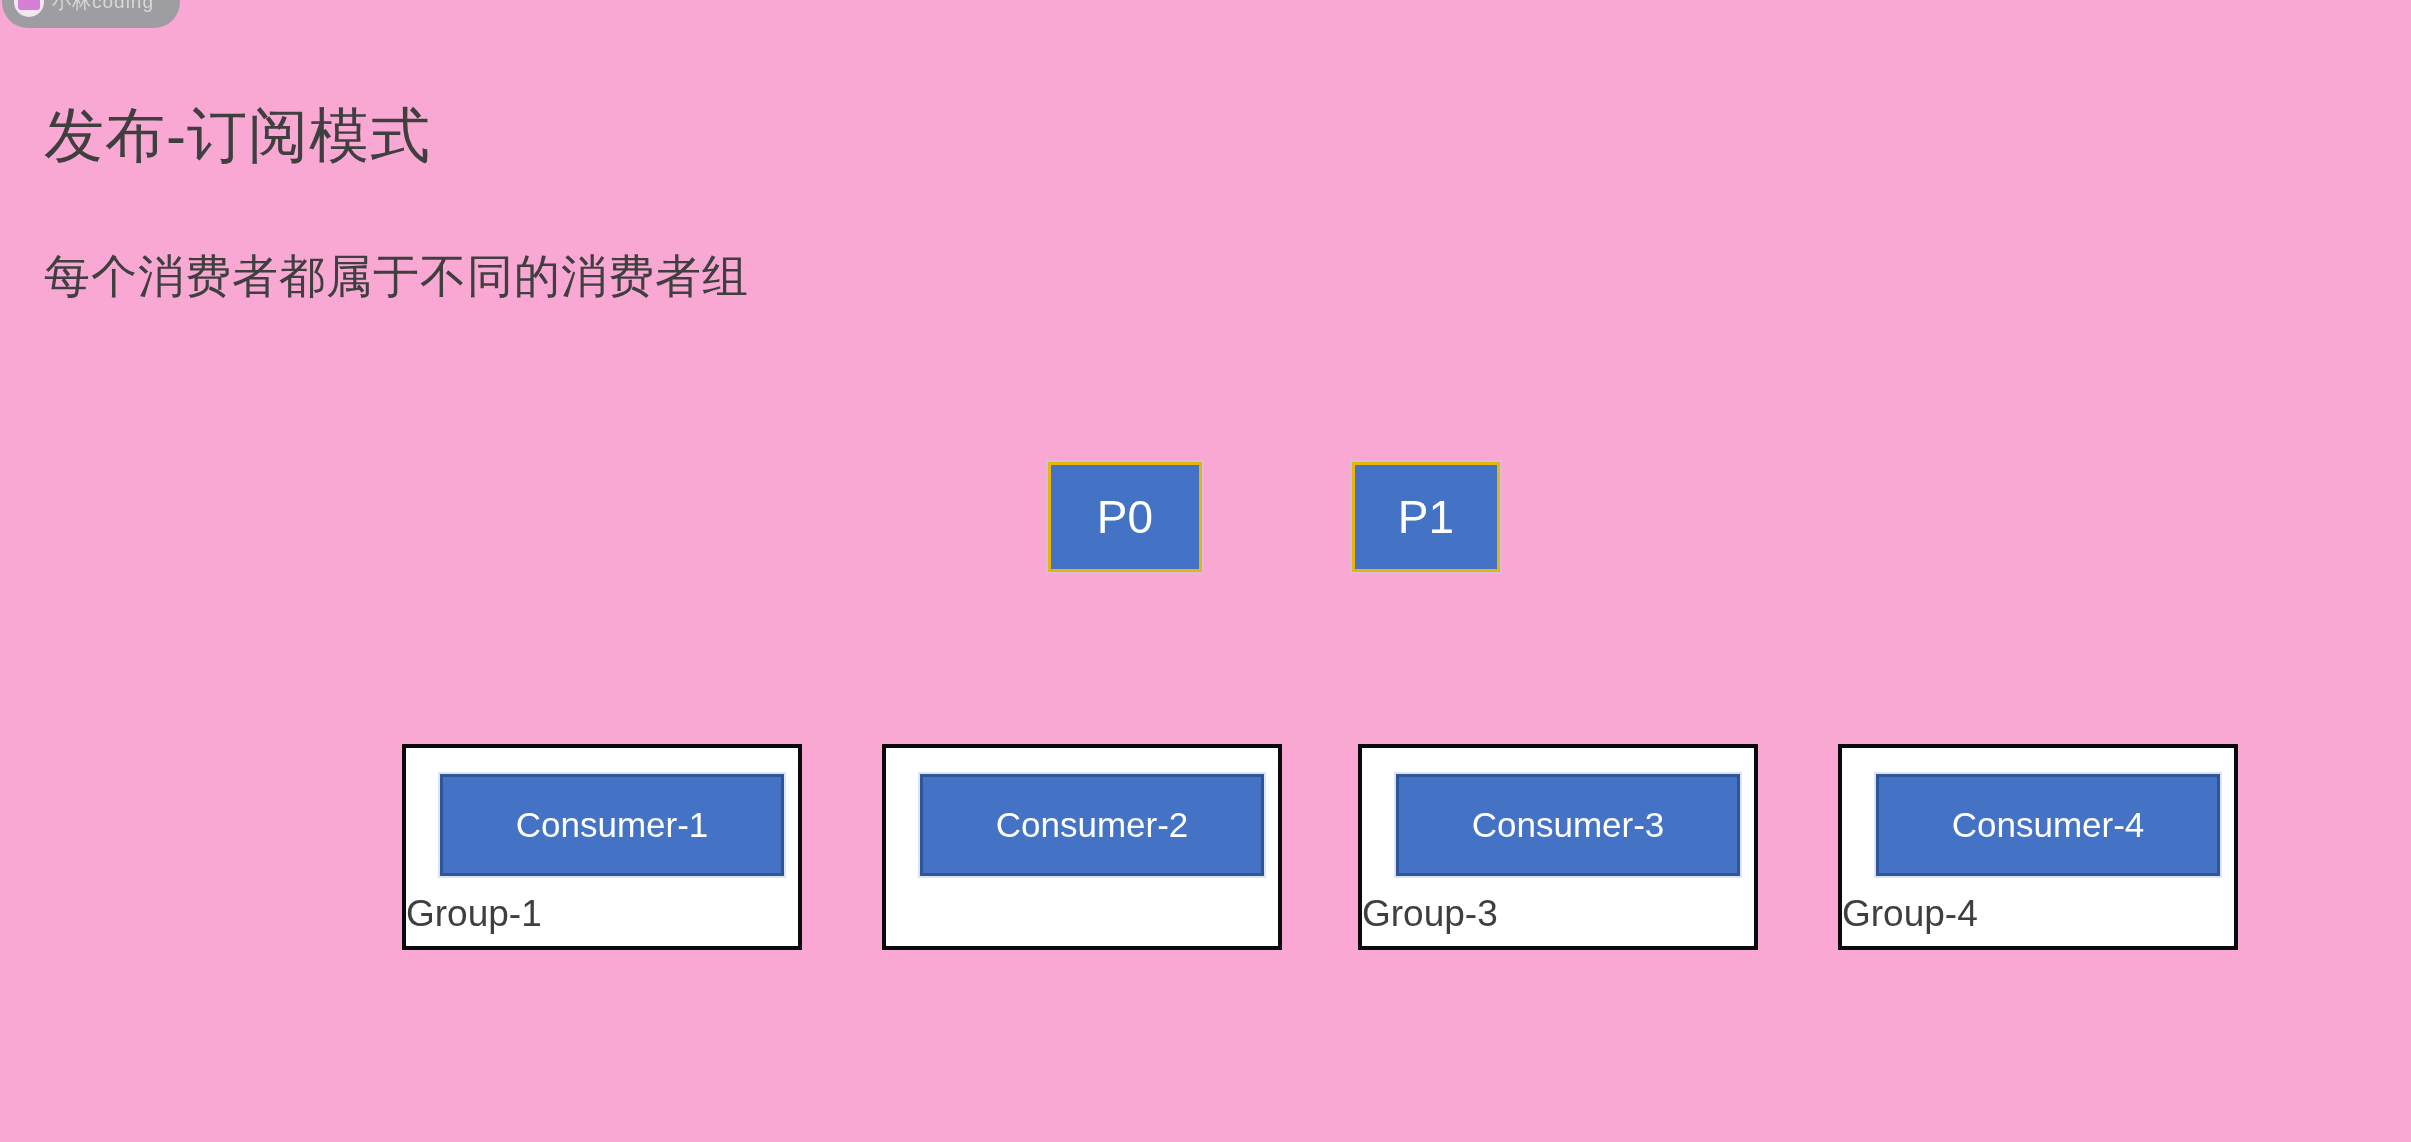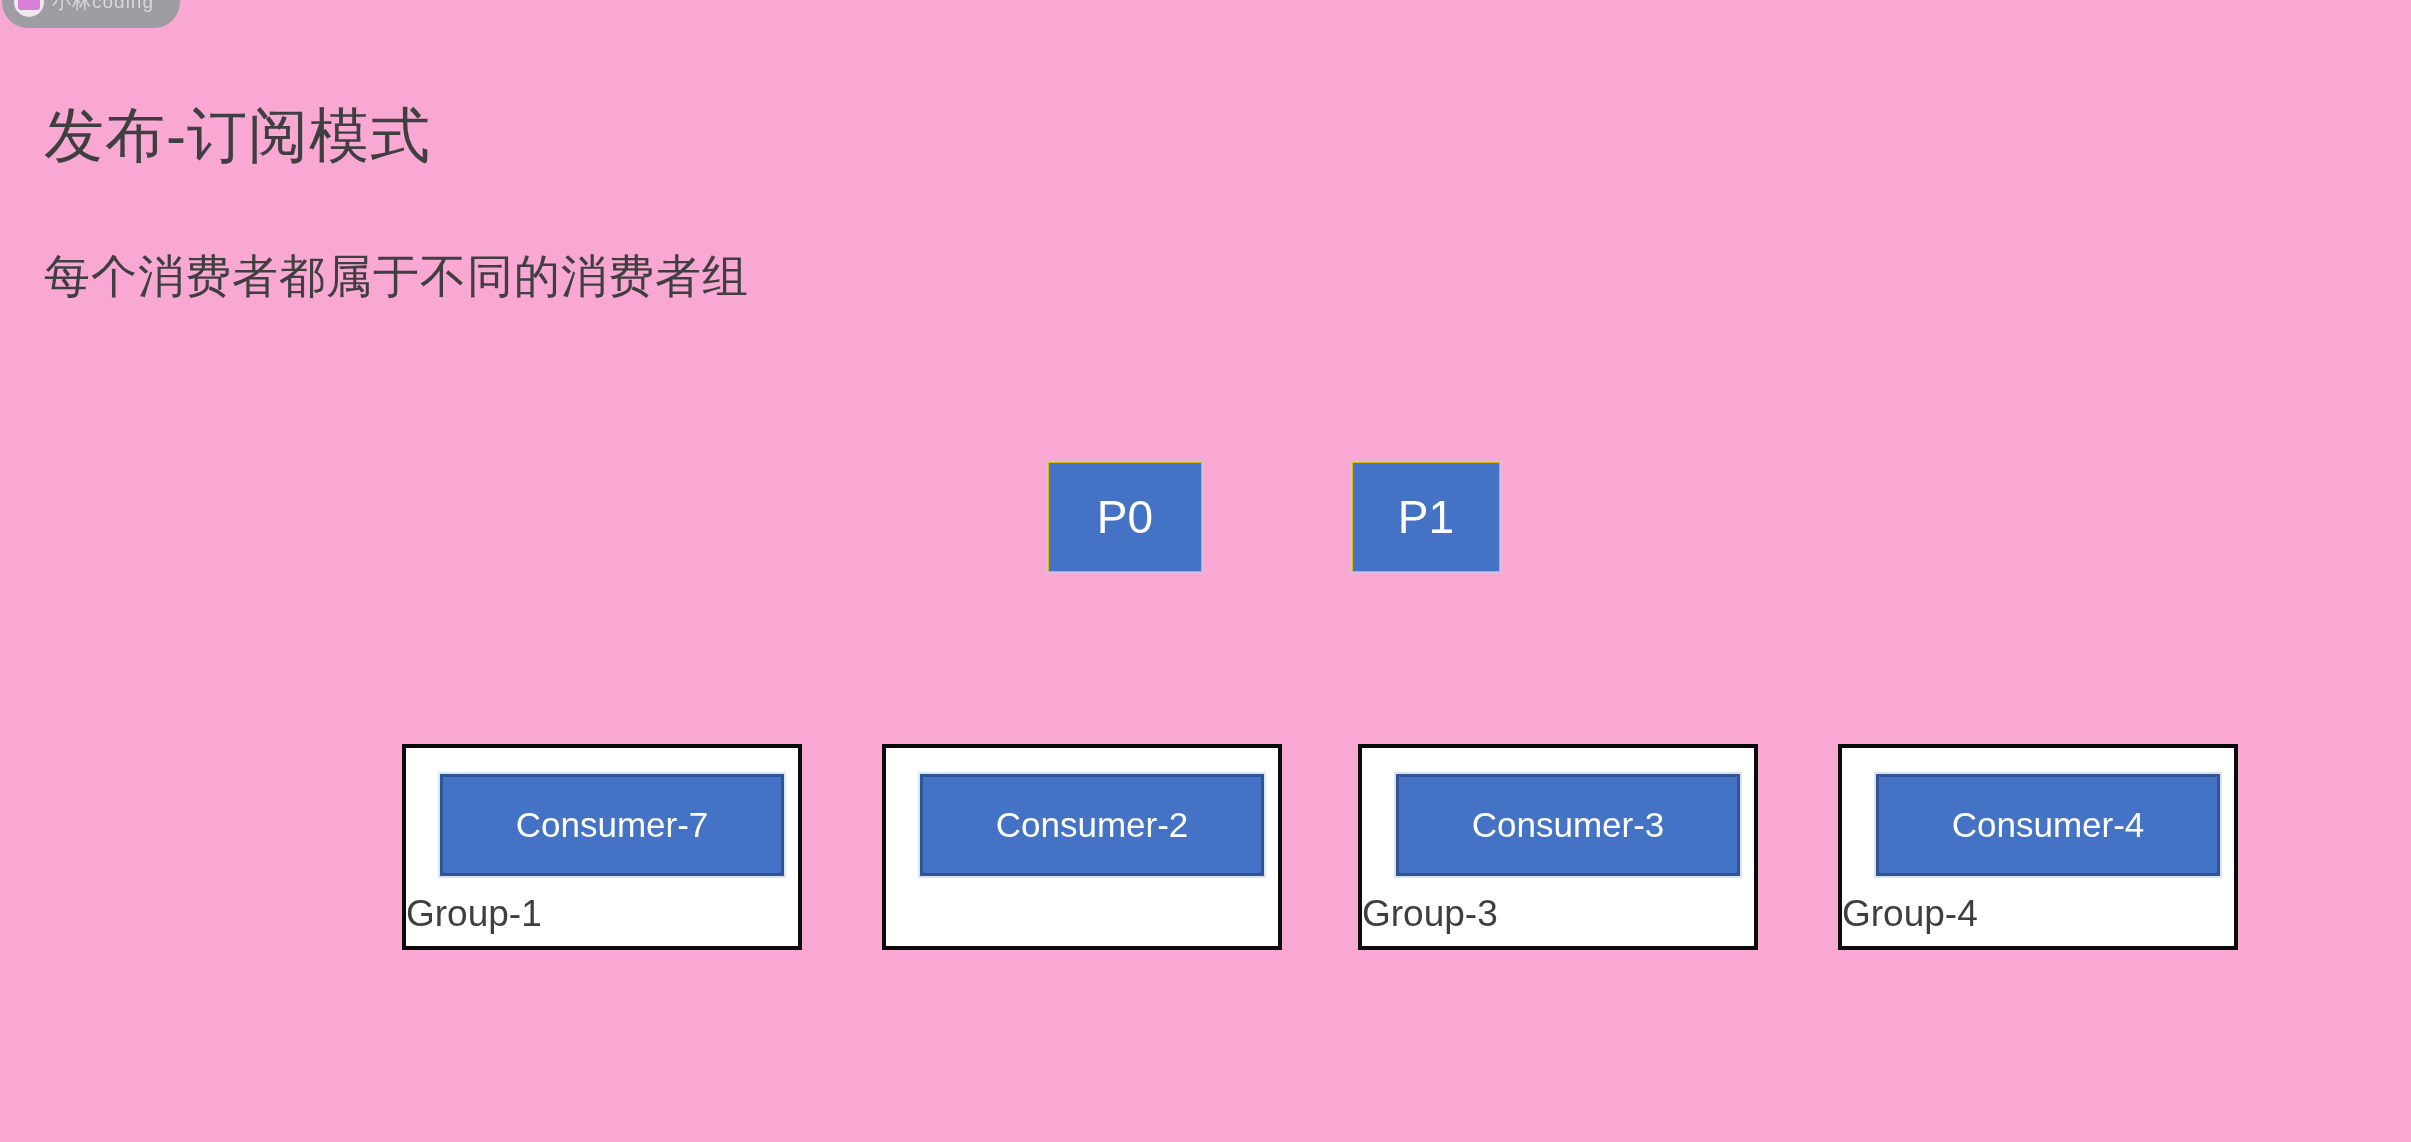--- a/index.html
+++ b/index.html
@@ -83,21 +83,21 @@
     top: 198px;
     font-size: 46px;
     letter-spacing: 1px;
     text-align: center;
   }
 
   
   .partition {
     position: absolute;
     background: #4472c4;
-    border: 1px solid #eab308;
+    border: 3px solid #eab308;
     box-sizing: border-box;
     display: flex;
     align-items: center;
     justify-content: center;
     color: #ffffff;
     font-size: 46px;
     box-shadow: 0 0 0 2px rgba(190,205,235,.55);
   }
   .partition-p0 { left: 1048px; top: 462px; width: 154px; height: 110px; }
   .partition-p1 { left: 1352px; top: 462px; width: 148px; height: 110px; }
@@ -159,21 +159,21 @@
 
   <div class="partition partition-p0">
     <span>P0</span>
   </div>
   <div class="partition partition-p1">
     <span>P1</span>
   </div>
 
   <div class="group-box group-1">
     <div class="consumer-box">
-      <span>Consumer-7</span>
+      <span>Consumer-1</span>
     </div>
     <div class="group-label">Group-1</div>
   </div>
 
   <div class="group-box group-2">
     <div class="consumer-box">
       <span>Consumer-2</span>
     </div>
   </div>
 

